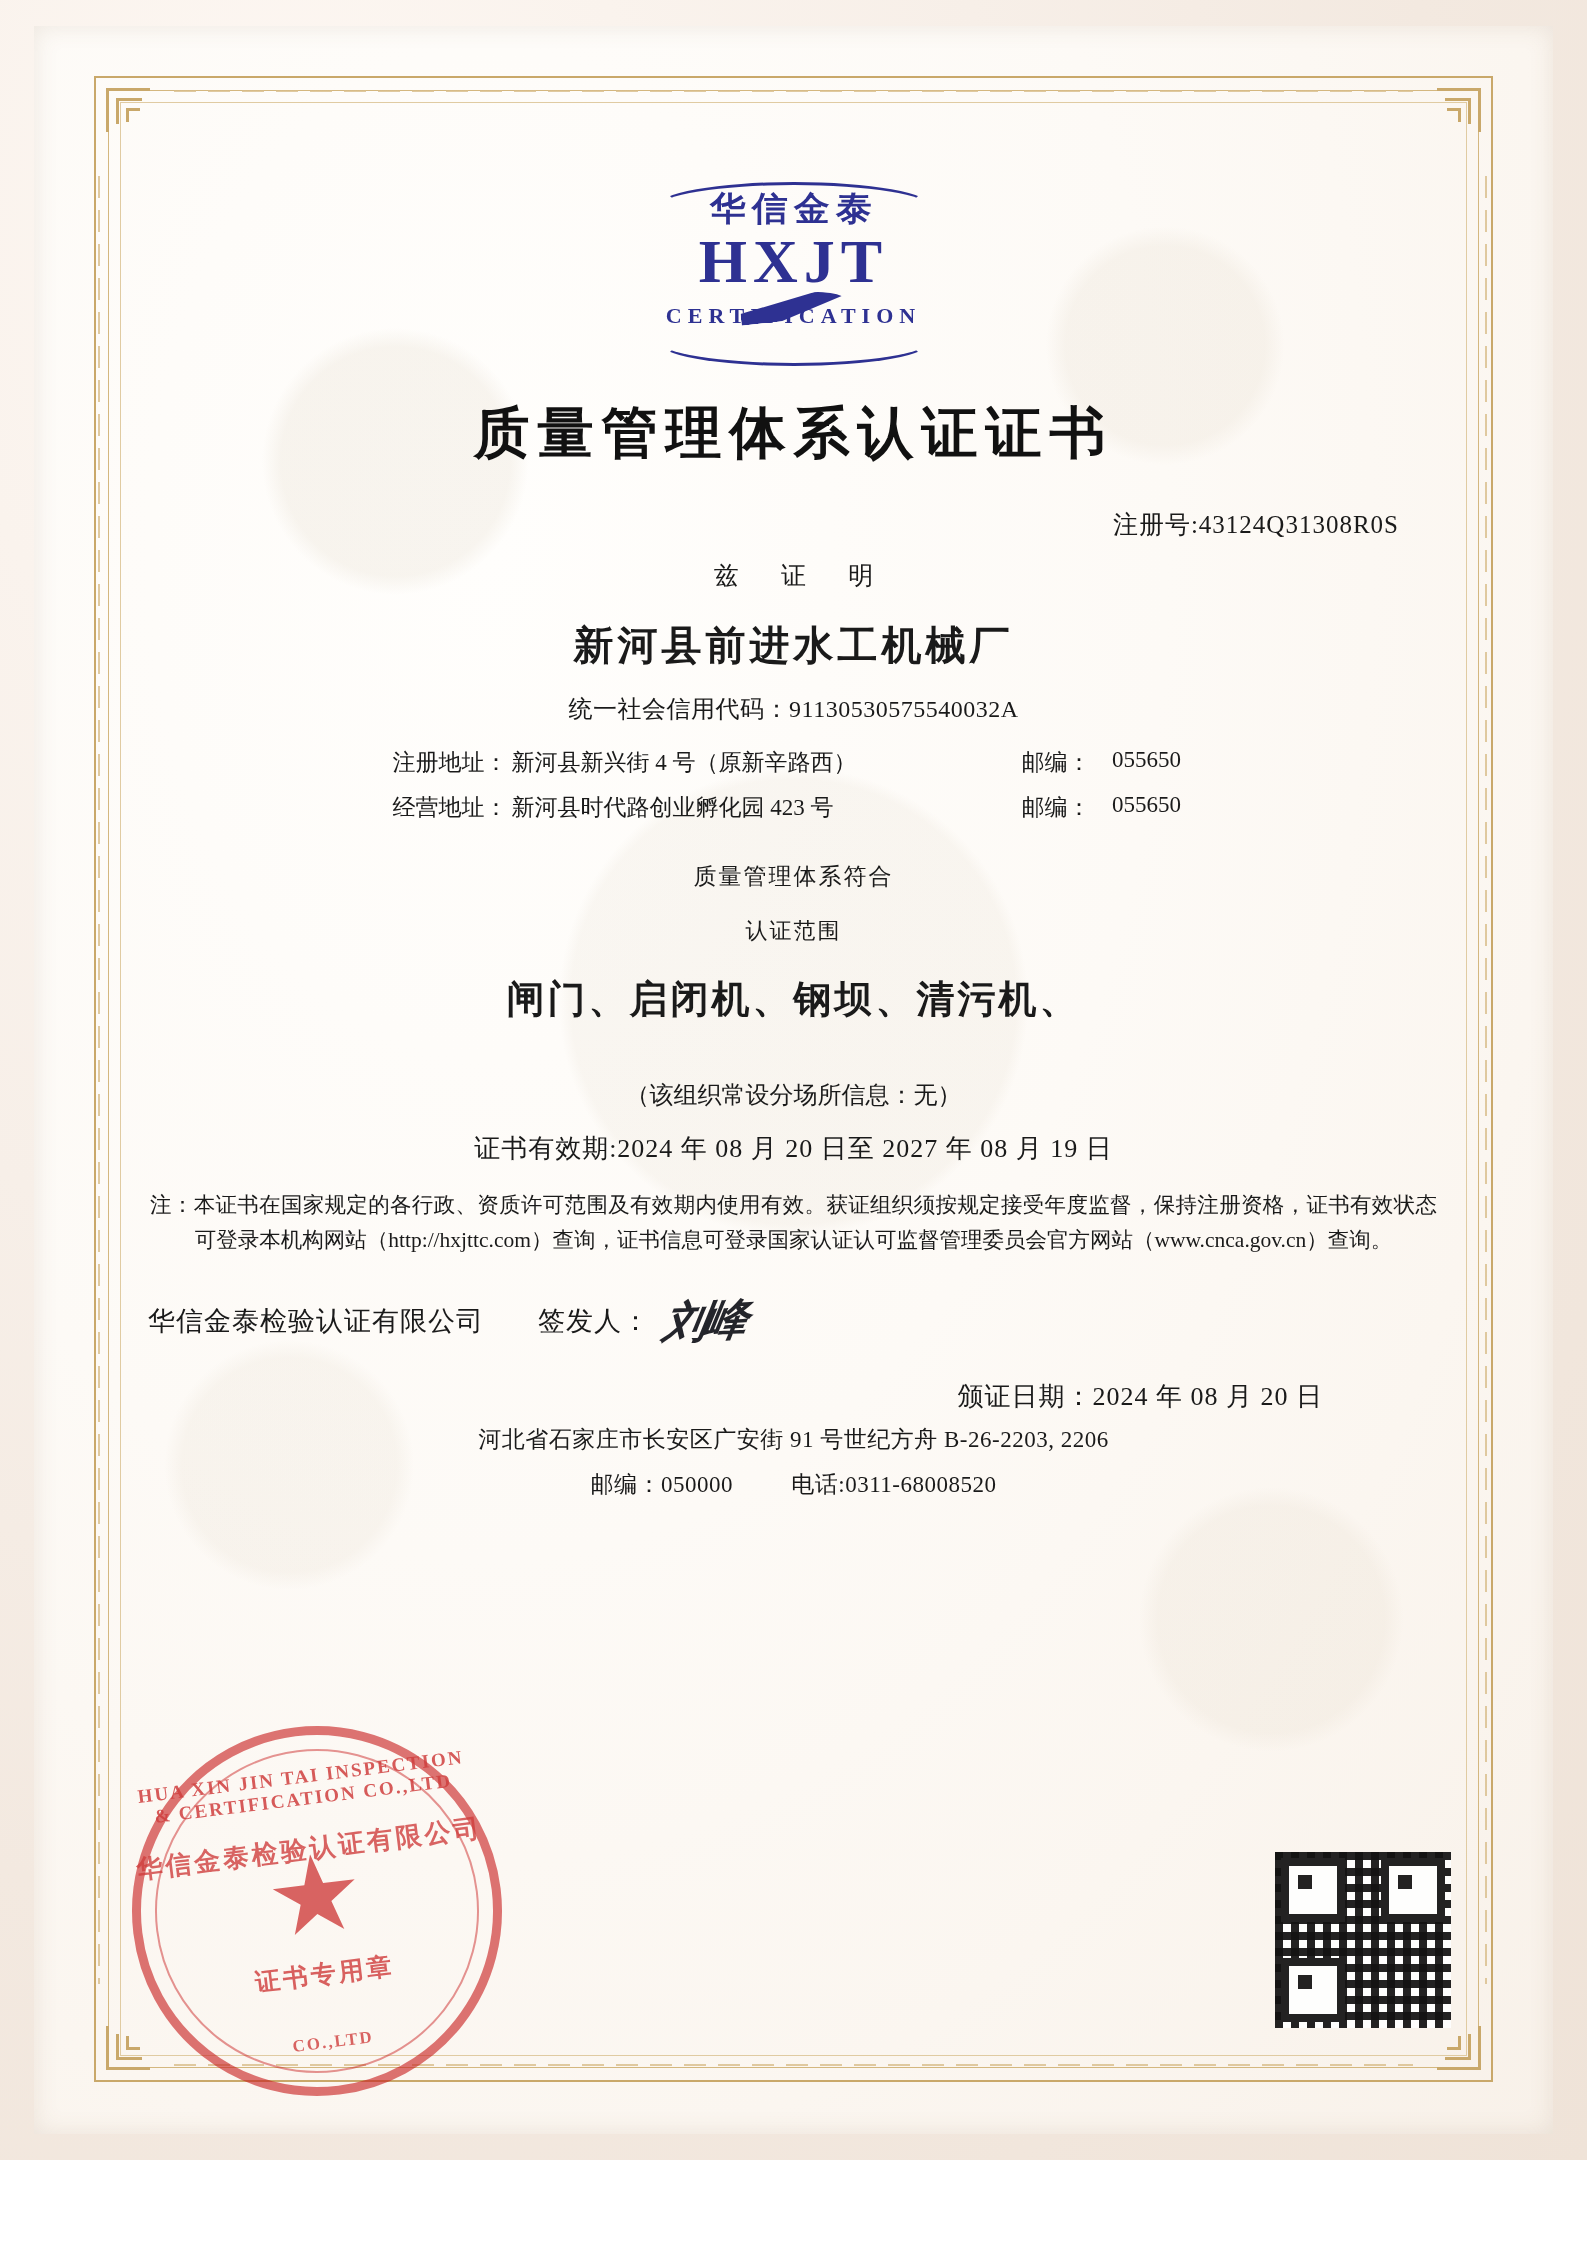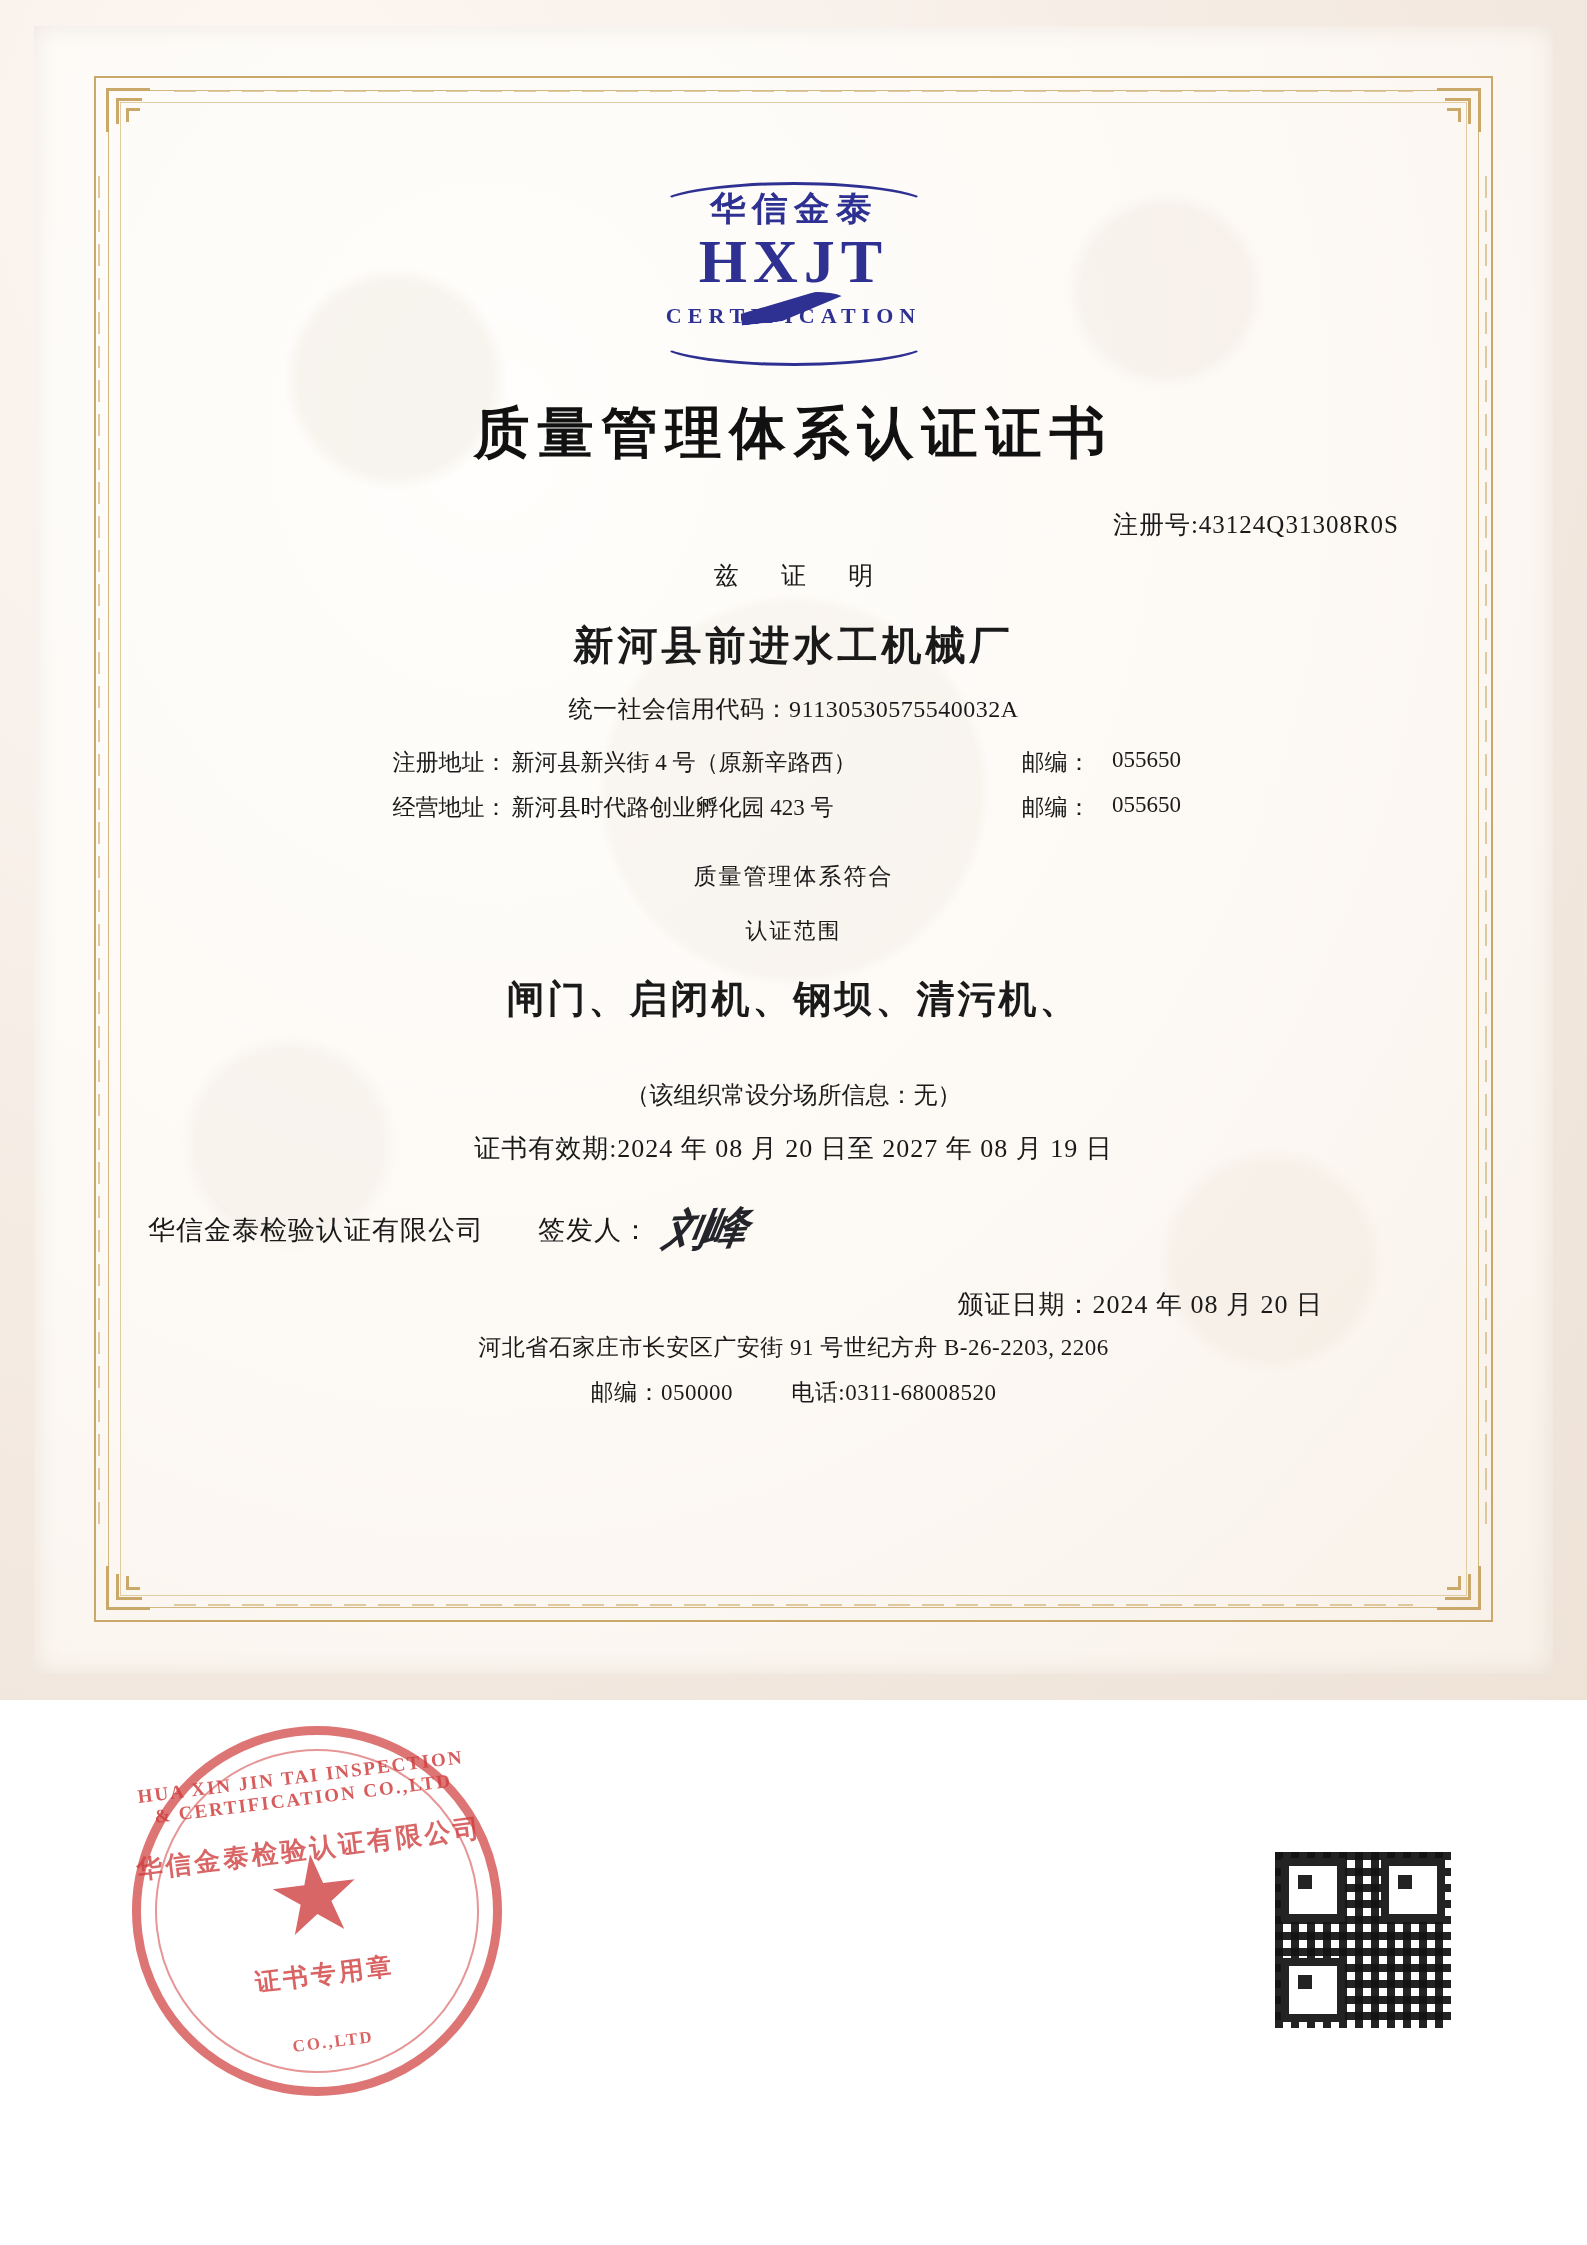--- a/index.html
+++ b/index.html
@@ -11,21 +11,21 @@
     width: 1587px;
     height: 2245px;
     font-family: "Liberation Serif", "DejaVu Serif", serif;
     overflow: hidden;
   }
 
   
   .page {
     position: relative;
     width: 1587px;
-    height: 1700px;
+    height: 2160px;
     background:
       radial-gradient(ellipse at 18% 10%, #fdf7f2 0%, #f7efe8 38%, #f3e9e0 62%, #efe3d8 100%);
   }
   .paper {
     position: absolute;
     left: 34px;
     top: 26px;
     right: 34px;
     bottom: 26px;
     background:
@@ -520,20 +520,21 @@
       <div class="conform">质量管理体系符合</div>
 
       <div class="scope-label">认证范围</div>
       <div class="scope-text">
         <div>闸门、启闭机、钢坝、清污机、</div>
       </div>
 
       <div class="branch-note">（该组织常设分场所信息：无）</div>
       <div class="validity">证书有效期:2024 年 08 月 20 日至 2027 年 08 月 19 日</div>
 
+      <div class="note">注：本证书在国家规定的各行政、资质许可范围及有效期内使用有效。获证组织须按规定接受年度监督，保持注册资格，证书有效状态可登录本机构网站（http://hxjttc.com）查询，证书信息可登录国家认证认可监督管理委员会官方网站（www.cnca.gov.cn）查询。</div>
 
       <div class="sign-row">
         <span class="issuer">华信金泰检验认证有限公司</span>
         <span class="signer-label">签发人：</span>
         <span class="signature">刘峰</span>
       </div>
 
       <div class="issue-date">颁证日期：2024 年 08 月 20 日</div>
 
       <div class="org-address">河北省石家庄市长安区广安街 91 号世纪方舟 B-26-2203, 2206</div>

